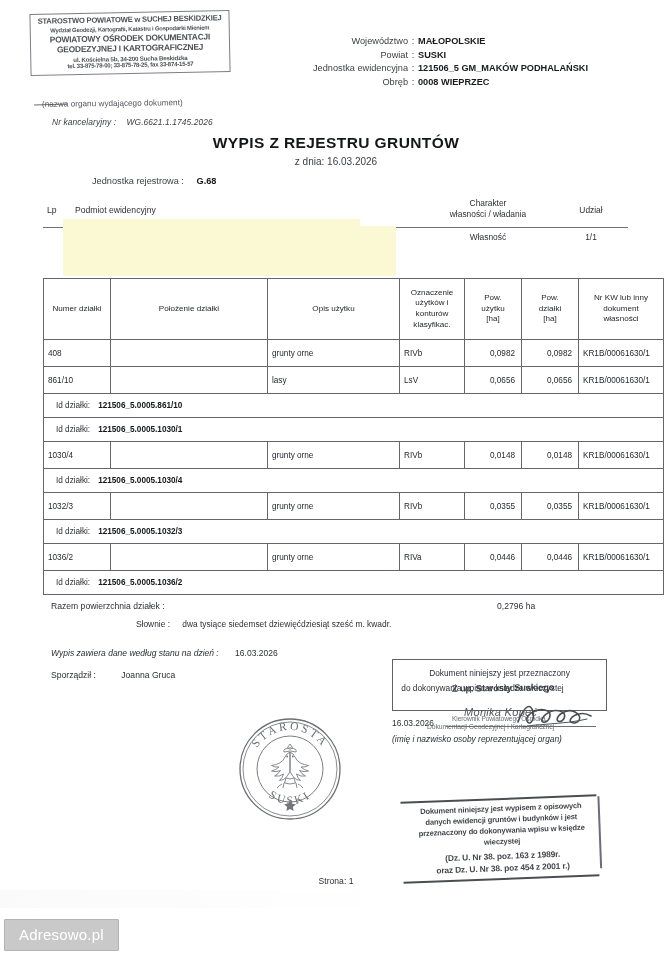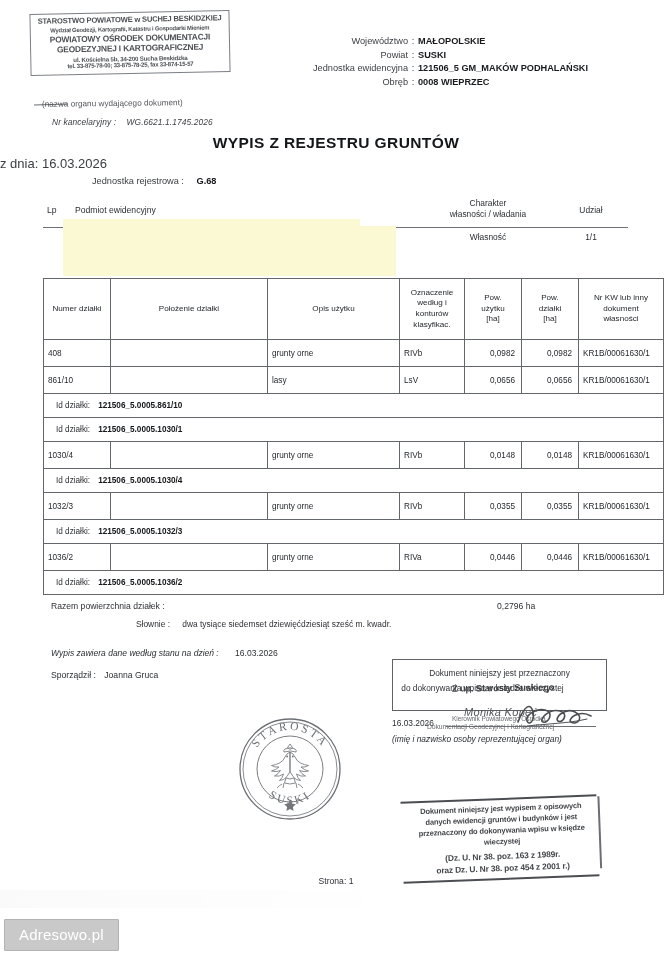--- a/index.html
+++ b/index.html
@@ -114,22 +114,22 @@
     font-size: 15.5px;
     font-weight: 700;
     letter-spacing: 0.4px;
     color: #141619;
   }
   .doc-date {
     position: absolute;
     left: 0;
     right: 0;
     top: 156px;
-    text-align: left;
-    font-size: 13px;
+    text-align: center;
+    font-size: 10px;
     color: #3a3d42;
   }
   .jedn-rej {
     position: absolute;
     left: 92px;
     top: 176px;
     font-size: 9.2px;
     color: #3a3d42;
   }
   .jedn-rej b { color: #141619; margin-left: 10px; }
@@ -276,21 +276,21 @@
     color: #2c2f34;
   }
   .wypis-stan .ws-val { font-style: normal; margin-left: 14px; }
   .sporzadzil {
     position: absolute;
     left: 51px;
     top: 670px;
     font-size: 8.6px;
     color: #2c2f34;
   }
-  .sporzadzil .sp-val { margin-left: 6px; }
+  .sporzadzil .sp-val { margin-left: 23px; }
 
   
   .stampbox {
     position: absolute;
     left: 392px;
     top: 659px;
     width: 215px;
     height: 52px;
     border: 1px solid #5f6368;
     box-sizing: border-box;
@@ -535,21 +535,21 @@
   <div class="redaction-2"></div>
 
   <table class="parcels">
     <thead>
       <tr>
         <th class="c-num">Numer działki</th>
         <th class="c-pol">Położenie działki</th>
         <th class="c-opis">Opis użytku</th>
         <th class="c-ozn">
           <span>Oznaczenie</span><br>
-          <span>według i</span><br>
+          <span>użytków i</span><br>
           <span>konturów</span><br>
           <span>klasyfikac.</span>
         </th>
         <th class="c-pu">
           <span>Pow.</span><br>
           <span>użytku</span><br>
           <span>[ha]</span>
         </th>
         <th class="c-pd">
           <span>Pow.</span><br>

